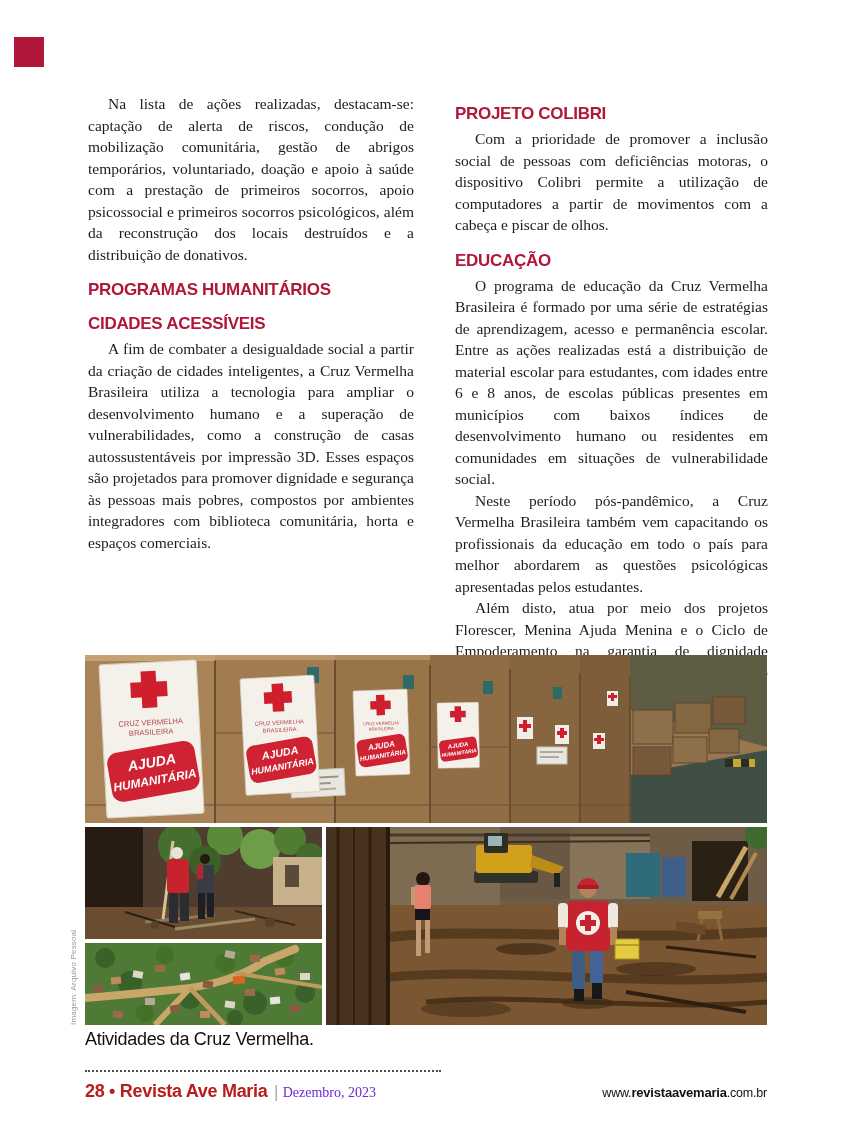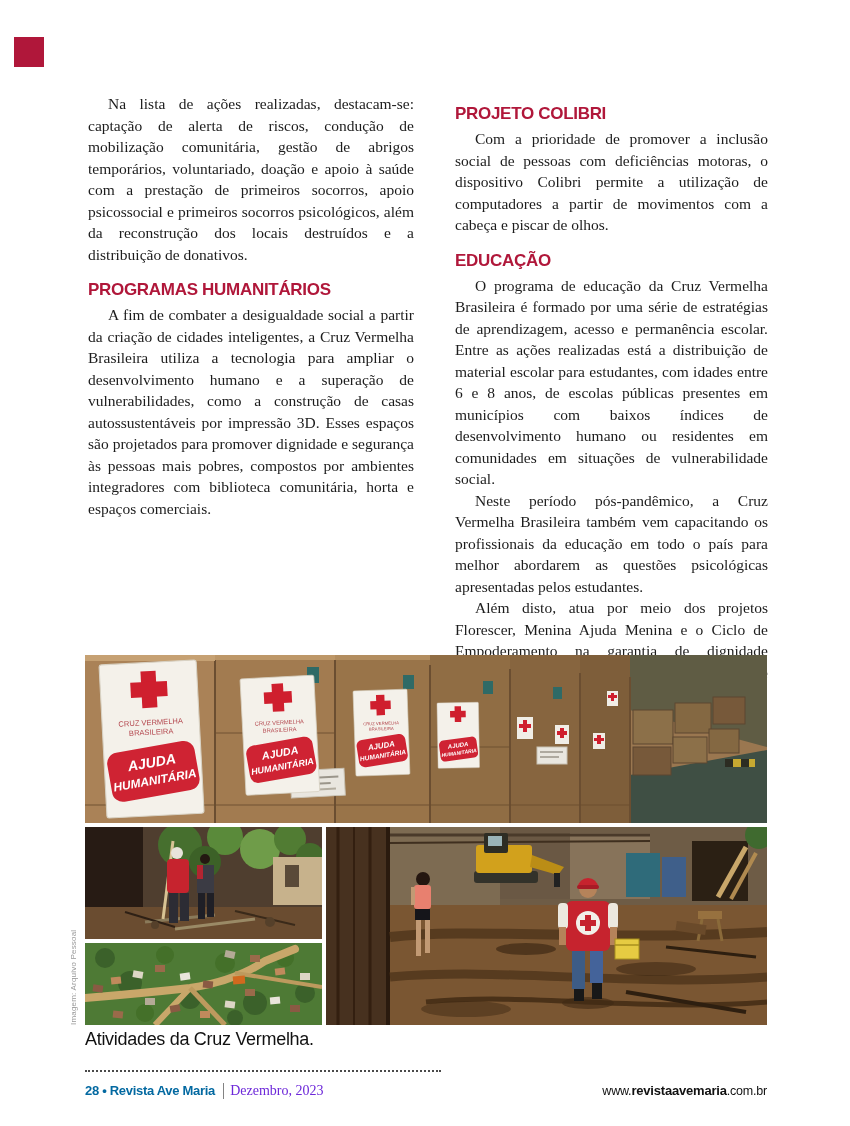--- a/index.html
+++ b/index.html
@@ -21,37 +21,38 @@
   .ph-debris{left:0;top:172px;width:237px;height:112px;}
   .ph-aerial{left:0;top:288px;width:237px;height:82px;}
   .ph-mud{left:241px;top:172px;width:441px;height:198px;}
   .caption{position:absolute;left:85px;top:1029px;font-family:"Liberation Sans",sans-serif;
            font-weight:400;font-size:18px;letter-spacing:-0.3px;color:#111;}
   .credit{position:absolute;left:69px;top:1025px;transform-origin:0 0;transform:rotate(-90deg);
           font-family:"Liberation Sans",sans-serif;font-size:8px;color:#999;white-space:nowrap;letter-spacing:0.2px;}
   .footer-rule{position:absolute;left:85px;top:1070px;width:356px;height:0;border-top:2px dotted #4a4a4a;}
   .footer{position:absolute;left:85px;top:1081px;width:682px;display:flex;justify-content:space-between;align-items:baseline;}
   .f-left{white-space:nowrap;}
-  .f-bold{font-family:"Liberation Sans",sans-serif;font-weight:700;font-size:13px;letter-spacing:-0.3px;color:#0369a1;}
+  .f-bold{font-family:"Liberation Sans",sans-serif;font-weight:700;font-size:18px;letter-spacing:-0.3px;color:#b91c1c;}
   .f-sep{font-family:"Liberation Serif",serif;color:#666;margin:0 5px 0 7px;}
   .f-date{font-family:"Liberation Serif",serif;font-size:14px;color:#6d28d9;}
   .f-url{font-family:"Liberation Sans",sans-serif;font-size:12.5px;letter-spacing:-0.2px;color:#111;white-space:nowrap;}
   .f-url .dom{font-weight:700;font-size:13px;}
   .svg-label-text{font-family:"Liberation Sans",sans-serif;}
 </style>
 </head>
 <body>
 
 <div class="page">
 
   <div class="corner-marker"></div>
 
   <div class="col col-left">
     <p>Na lista de ações realizadas, destacam-se: captação de alerta de riscos, condução de mobilização comunitária, gestão de abrigos temporários, voluntariado, doação e apoio à saúde com a prestação de primeiros socorros, apoio psicossocial e primeiros socorros psicológicos, além da reconstrução dos locais destruídos e a distribuição de donativos.</p>
     <h2 class="sec">PROGRAMAS HUMANITÁRIOS</h2>
+    <h2 class="sec">CIDADES ACESSÍVEIS</h2>
     <p>A fim de combater a desigualdade social a partir da criação de cidades inteligentes, a Cruz Vermelha Brasileira utiliza a tecnologia para ampliar o desenvolvimento humano e a superação de vulnerabilidades, como a construção de casas autossustentáveis por impressão 3D. Esses espaços são projetados para promover dignidade e segurança às pessoas mais pobres, compostos por ambientes integradores com biblioteca comunitária, horta e espaços comerciais.</p>
   </div>
 
   <div class="col col-right">
     <h2 class="sec first">PROJETO COLIBRI</h2>
     <p>Com a prioridade de promover a inclusão social de pessoas com deficiências motoras, o dispositivo Colibri permite a utilização de computadores a partir de movimentos com a cabeça e piscar de olhos.</p>
     <h2 class="sec">EDUCAÇÃO</h2>
     <p>O programa de educação da Cruz Vermelha Brasileira é formado por uma série de estratégias de aprendizagem, acesso e permanência escolar. Entre as ações realizadas está a distribuição de material escolar para estudantes, com idades entre 6 e 8 anos, de escolas públicas presentes em municípios com baixos índices de desenvolvimento humano ou residentes em comunidades em situações de vulnerabilidade social.</p>
     <p>Neste período pós-pandêmico, a Cruz Vermelha Brasileira também vem capacitando os profissionais da educação em todo o país para melhor abordarem as questões psicológicas apresentadas pelos estudantes.</p>
     <p>Além disto, atua por meio dos projetos Florescer, Menina Ajuda Menina e o Ciclo de Empoderamento na garantia de dignidade menstrual de adolescentes, com a oferta de produtos de higiene pessoal adequados.</p>

